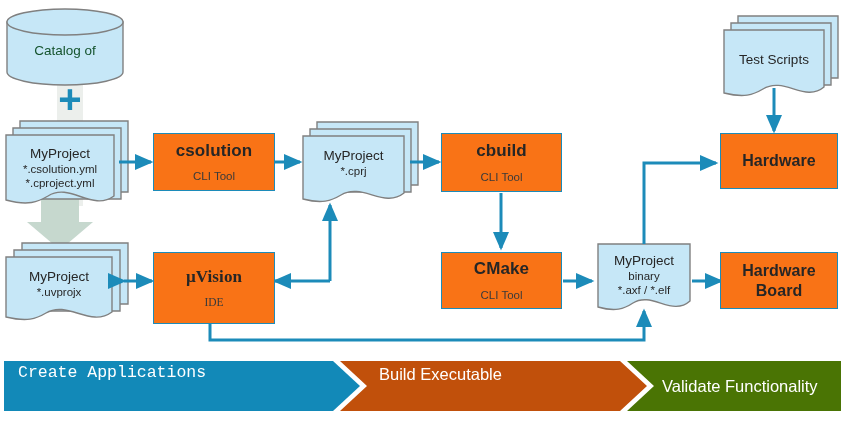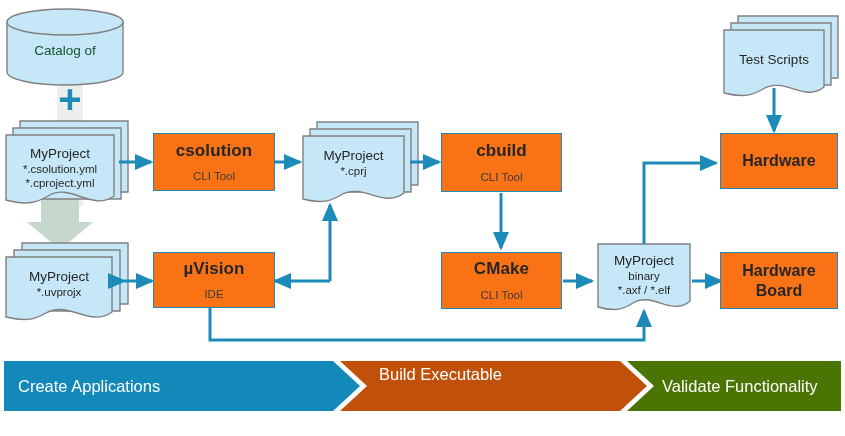--- a/index.html
+++ b/index.html
@@ -150,36 +150,36 @@
   <div class="node proc" style="left:153px;top:133px;width:122px;height:58px;">
     <span class="t1">csolution</span>
     <span class="t2">CLI Tool</span>
   </div>
 
   <div class="node proc" style="left:441px;top:133px;width:121px;height:59px;">
     <span class="t1">cbuild</span>
     <span class="t2">CLI Tool</span>
   </div>
 
-  <div class="node proc" style="left:153px;top:252px;width:122px;height:56px;">
+  <div class="node proc" style="left:153px;top:252px;width:122px;height:72px;font-family:Liberation Serif, serif;">
     <span class="t1">µVision</span>
     <span class="t2">IDE</span>
   </div>
 
   <div class="node proc" style="left:441px;top:252px;width:121px;height:57px;">
     <span class="t1">CMake</span>
     <span class="t2">CLI Tool</span>
   </div>
 
   <div class="node proc two" style="left:720px;top:133px;width:118px;height:56px;">
     <span class="t1">Hardware</span>
   </div>
 
   <div class="node proc two" style="left:720px;top:252px;width:118px;height:57px;">
     <span class="t1">Hardware</span>
     <span class="t1">Board</span>
   </div>
 
-  <div class="blab" style="left:18px;top:366px;">Create Applications</div>
+  <div class="blab" style="left:18px;top:352px;font-family:Liberation Mono, monospace;">Create Applications</div>
   <div class="blab" style="left:379px;top:354px;">Build Executable</div>
   <div class="blab" style="left:662px;top:366px;">Validate Functionality</div>
 
 </div>
 
 </body></html>

